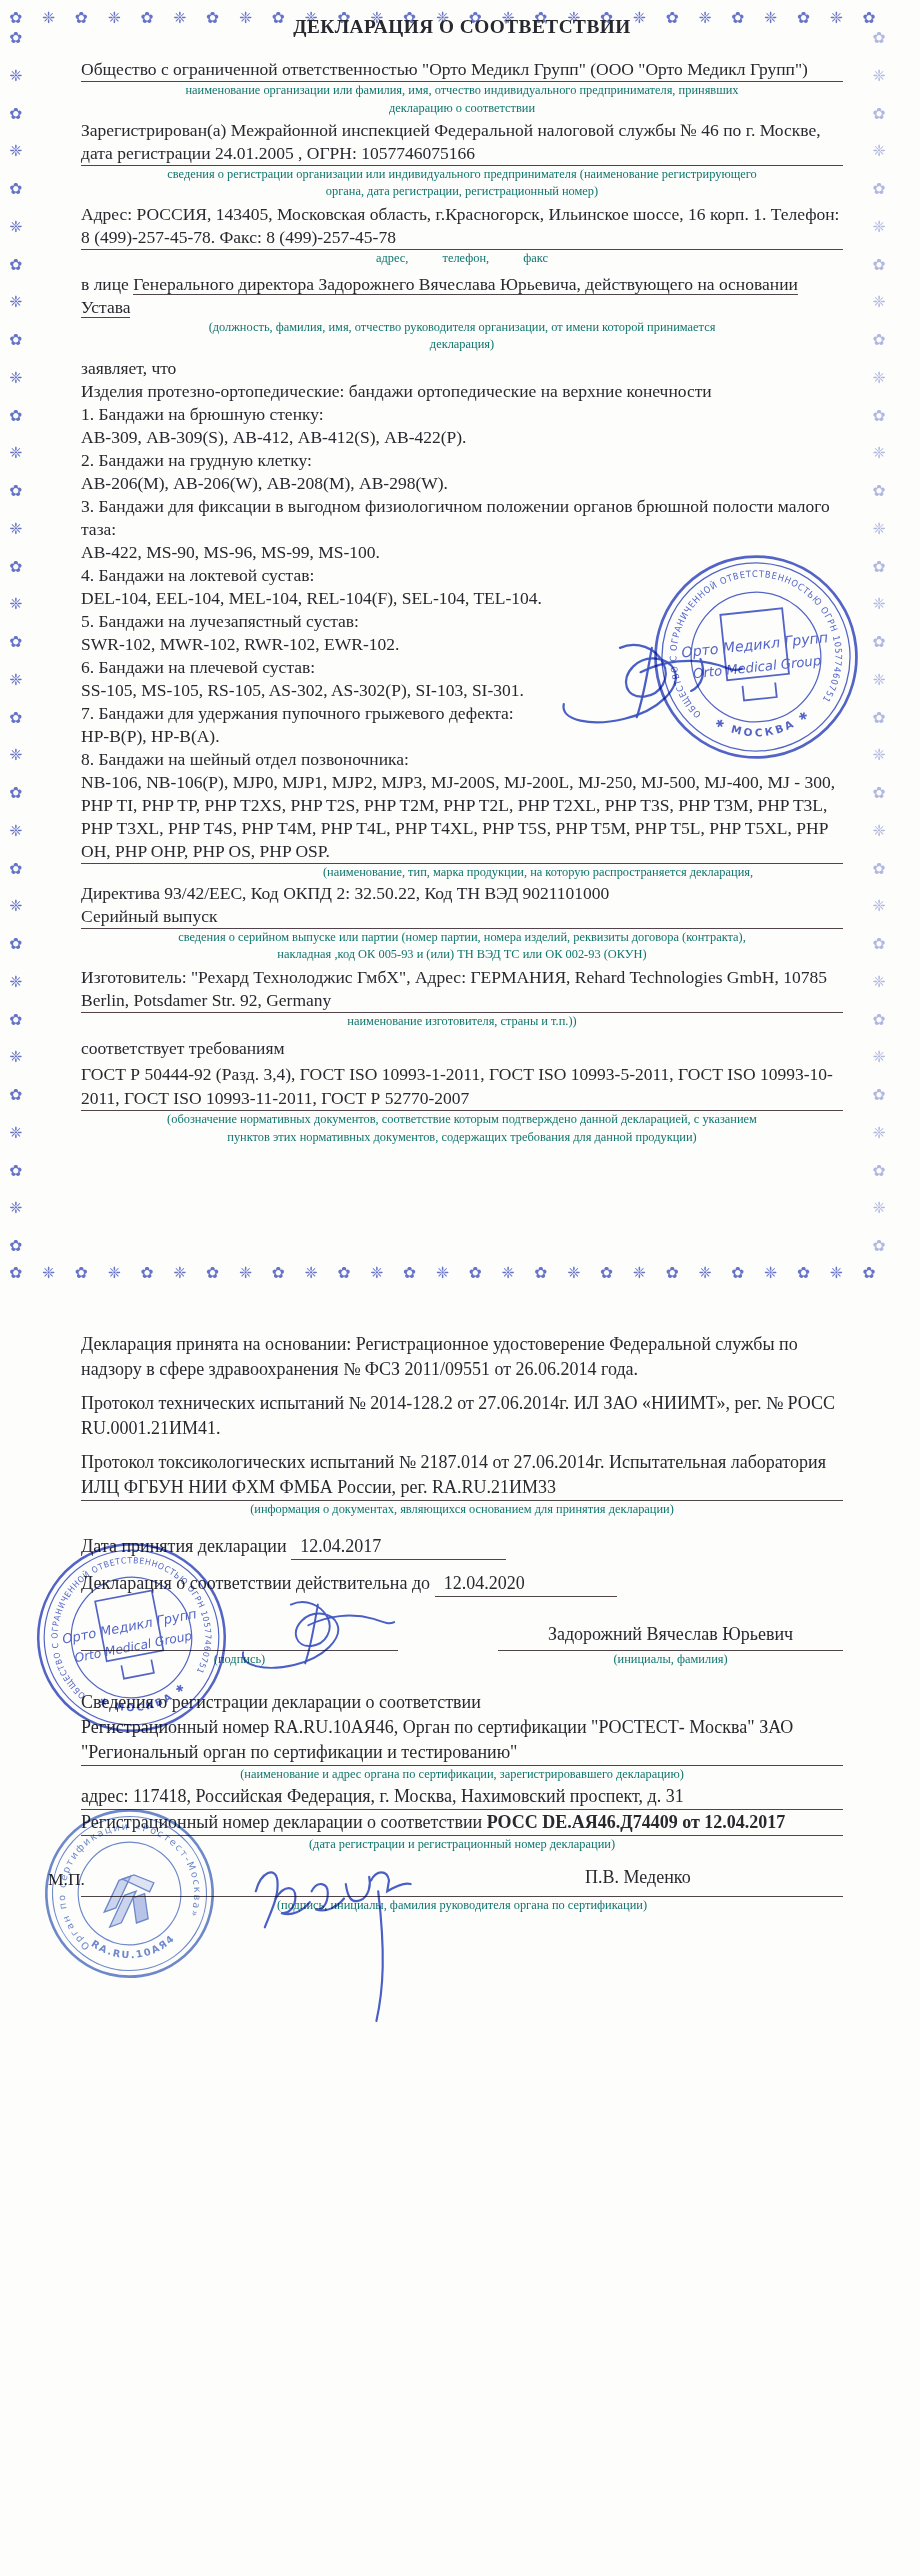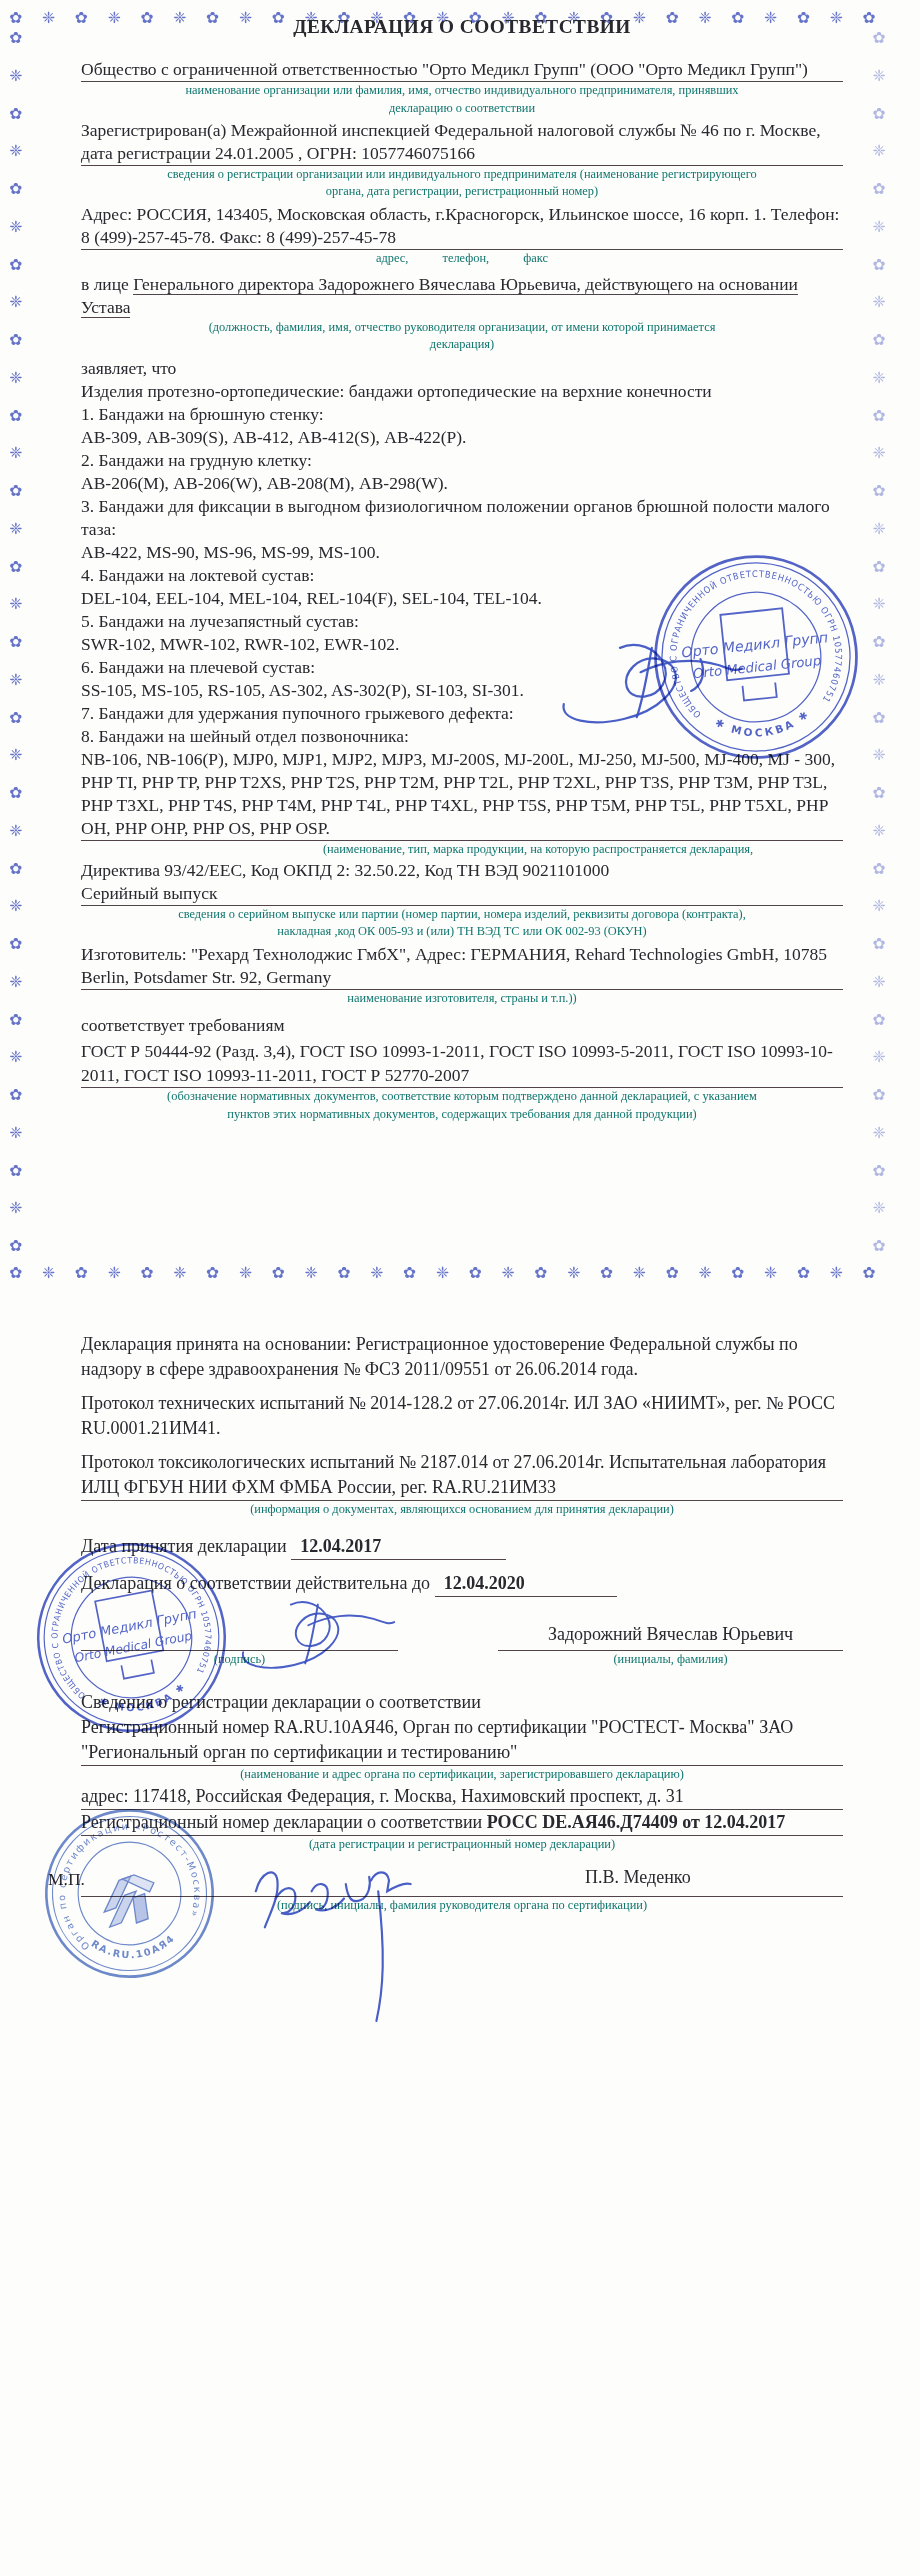--- a/index.html
+++ b/index.html
@@ -16,21 +16,21 @@
   .content{position:absolute;left:81px;width:762px;top:16px;}
   .content2{position:absolute;left:81px;width:762px;top:1332px;}
   .title{font-size:19.3px;font-weight:bold;text-align:center;letter-spacing:0.5px;margin-bottom:20px;}
   .b{font-size:17.5px;line-height:23px;}
   .b2{font-size:18px;line-height:25px;}
   .cap{font-size:12.4px;line-height:17.5px;color:#0f766e;text-align:center;}
   .rule{border-bottom:1.4px solid #51434a;}
   .ws{word-spacing:31px;}
   .mt2{margin-top:1.8px;}.mt4{margin-top:3.7px;}.mt6{margin-top:5.5px;}.mt8{margin-top:7.4px;}
   .mt10{margin-top:9.2px;}.mt12{margin-top:11px;}.mt16{margin-top:14.7px;}
-  .fill{display:inline-block;border-bottom:1.4px solid #51434a;padding:0 7.4px 0 9.2px;font-weight:bold;}
+  .fill{display:inline-block;border-bottom:1.4px solid #51434a;padding:0 7.4px 0 9.2px;}
   .sigrow{display:flex;justify-content:space-between;margin-top:13px;}
   .sigcell .sigline{height:37px;border-bottom:1.4px solid #51434a;text-align:center;
        display:flex;align-items:flex-end;justify-content:center;padding-bottom:3px;}
   .mprow{position:relative;height:37px;border-bottom:1.4px solid #51434a;margin-top:5.5px;}
   .mp{position:absolute;left:-33px;bottom:3.7px;font-size:17.5px;}
   .headname{position:absolute;left:504px;bottom:5.5px;font-size:18px;}
   .stamp{position:absolute;mix-blend-mode:multiply;opacity:.88;}
   #stamp1{left:651px;top:552px;width:210px;height:210px;transform:rotate(-6deg);}
   #stamp2{left:34px;top:1540px;width:195px;height:195px;transform:rotate(-11deg);}
   #stamp3{left:41px;top:1805px;width:177px;height:177px;transform:rotate(-8deg);opacity:.8;}
@@ -79,20 +79,21 @@
       <div>АВ-206(М), АВ-206(W), АВ-208(М), АВ-298(W).</div>
       <div>3. Бандажи для фиксации в выгодном физиологичном положении органов брюшной полости малого таза:</div>
       <div>АВ-422, MS-90, MS-96, MS-99, MS-100.</div>
       <div>4. Бандажи на локтевой сустав:</div>
       <div>DEL-104, EEL-104, MEL-104, REL-104(F), SEL-104, TEL-104.</div>
       <div>5. Бандажи на лучезапястный сустав:</div>
       <div>SWR-102, MWR-102, RWR-102, EWR-102.</div>
       <div>6. Бандажи на плечевой сустав:</div>
       <div>SS-105, MS-105, RS-105, AS-302, AS-302(P), SI-103, SI-301.</div>
       <div>7.  Бандажи для удержания пупочного грыжевого дефекта:</div>
+      <div>HP-B(P), HP-B(A).</div>
       <div>8. Бандажи на шейный отдел позвоночника:</div>
       <div class="rule">NB-106, NB-106(P), MJP0, MJP1, MJP2, MJP3, MJ-200S, MJ-200L, MJ-250, MJ-500, MJ-400, MJ - 300, PHP TI, PHP TP, PHP T2XS, PHP T2S, PHP T2M, PHP T2L, PHP T2XL, PHP T3S, PHP T3M, PHP T3L, PHP T3XL, PHP T4S, PHP T4M, PHP T4L, PHP T4XL, PHP T5S, PHP T5M, PHP T5L, PHP T5XL, PHP OH, PHP OHP, PHP OS, PHP OSP.</div>
     </div>
 
     <div class="cap" style="margin-left:152px;">(наименование, тип, марка продукции, на которую распространяется декларация,</div>
     <div class="b">Директива 93/42/ЕЕС, Код ОКПД 2:  32.50.22, Код ТН ВЭД 9021101000</div>
     <div class="b rule">Серийный выпуск</div>
     <div class="cap">сведения о серийном выпуске или партии (номер партии, номера изделий, реквизиты договора (контракта),</div>
     <div class="cap">накладная ,код ОК 005-93 и (или) ТН ВЭД ТС или ОК 002-93 (ОКУН)</div>
 

